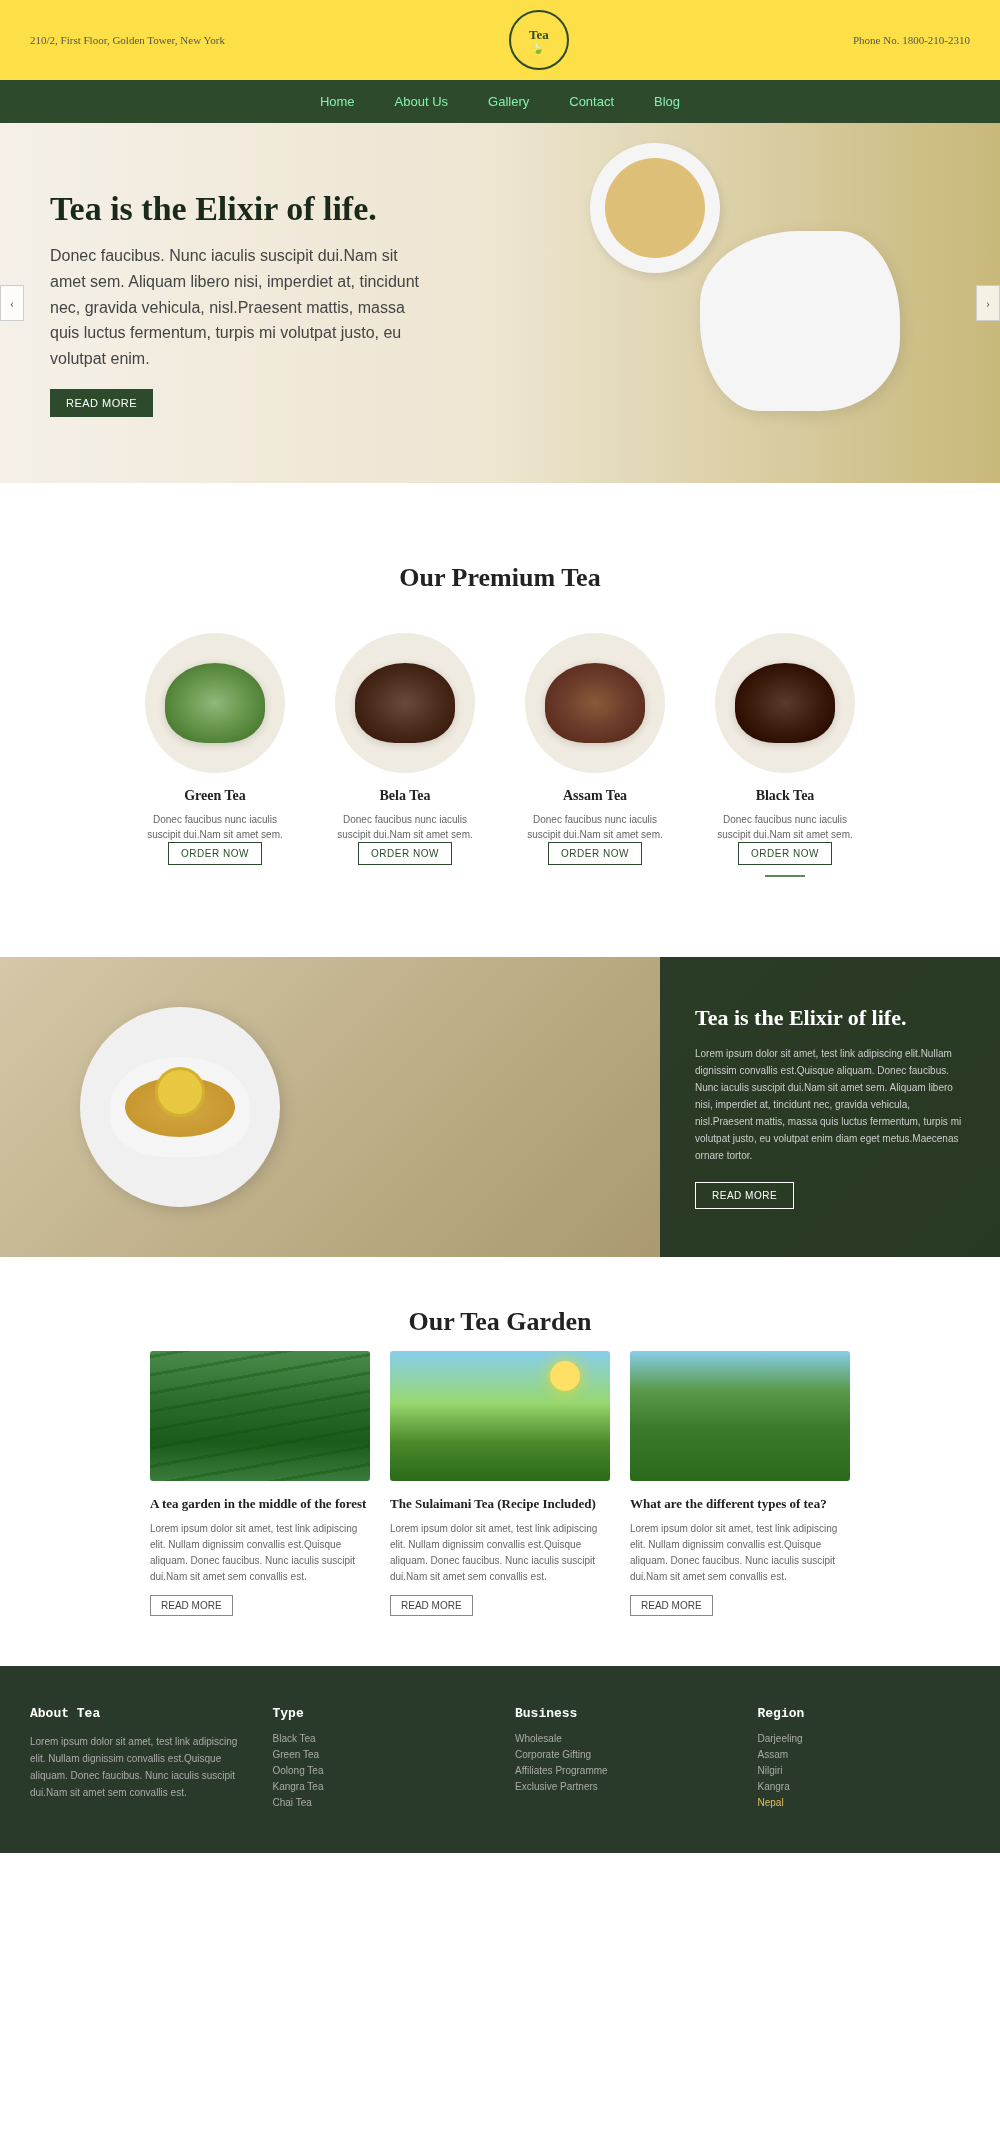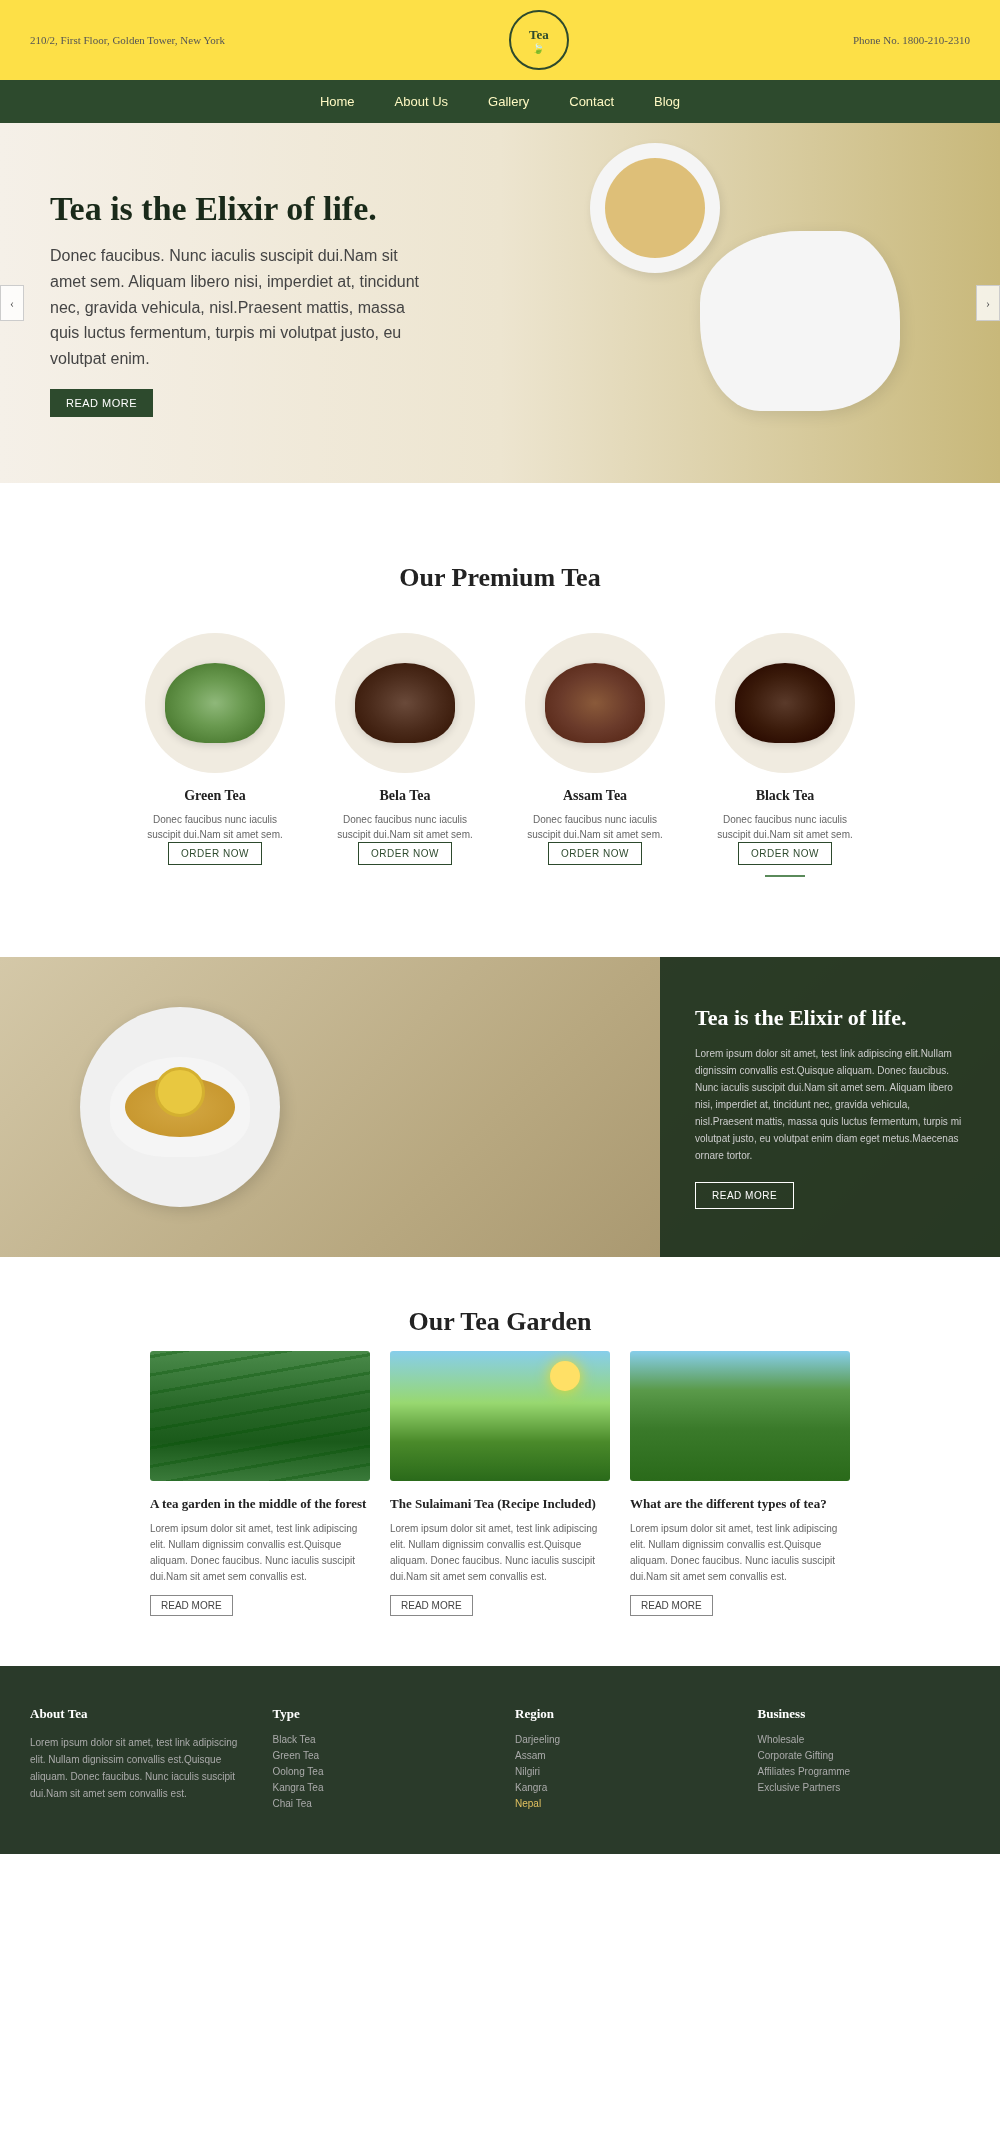--- a/index.html
+++ b/index.html
@@ -26,21 +26,21 @@
 
     
     nav {
       background: #2d4a2d;
       display: flex;
       justify-content: center;
       gap: 40px;
       padding: 14px 0;
     }
     nav a {
-      color: #fef9c3;
+      color: #86efac;
       text-decoration: none;
       font-size: 13px;
       font-family: Arial, sans-serif;
     }
 
     
     .hero {
       position: relative;
       width: 100%;
       height: 360px;
@@ -394,21 +394,21 @@
       display: flex;
       gap: 30px;
       justify-content: space-between;
       margin-bottom: 20px;
     }
     .footer-col { flex: 1; }
     .footer-col h4 {
       color: #fff;
       font-size: 13px;
       margin-bottom: 12px;
-      font-family: Liberation Serif, serif;
+      font-family: Liberation Mono, monospace;
     }
     .footer-col p {
       font-size: 10px;
       color: #aaa;
       line-height: 1.7;
       font-family: Arial, sans-serif;
     }
     .footer-col ul {
       list-style: none;
       font-size: 10px;
@@ -574,34 +574,34 @@
       <ul>
         <li>Black Tea</li>
         <li>Green Tea</li>
         <li>Oolong Tea</li>
         <li>Kangra Tea</li>
         <li>Chai Tea</li>
       </ul>
     </div>
 
     <div class="footer-col">
+      <h4>Business</h4>
+      <ul>
+        <li>Wholesale</li>
+        <li>Corporate Gifting</li>
+        <li>Affiliates Programme</li>
+        <li>Exclusive Partners</li>
+      </ul>
+    </div>
+
+    <div class="footer-col">
       <h4>Region</h4>
       <ul>
         <li>Darjeeling</li>
         <li>Assam</li>
         <li>Nilgiri</li>
         <li>Kangra</li>
         <li class="highlight">Nepal</li>
       </ul>
     </div>
 
-    <div class="footer-col">
-      <h4>Business</h4>
-      <ul>
-        <li>Wholesale</li>
-        <li>Corporate Gifting</li>
-        <li>Affiliates Programme</li>
-        <li>Exclusive Partners</li>
-      </ul>
-    </div>
-
   </div>
 </footer>
 
 </body></html>

